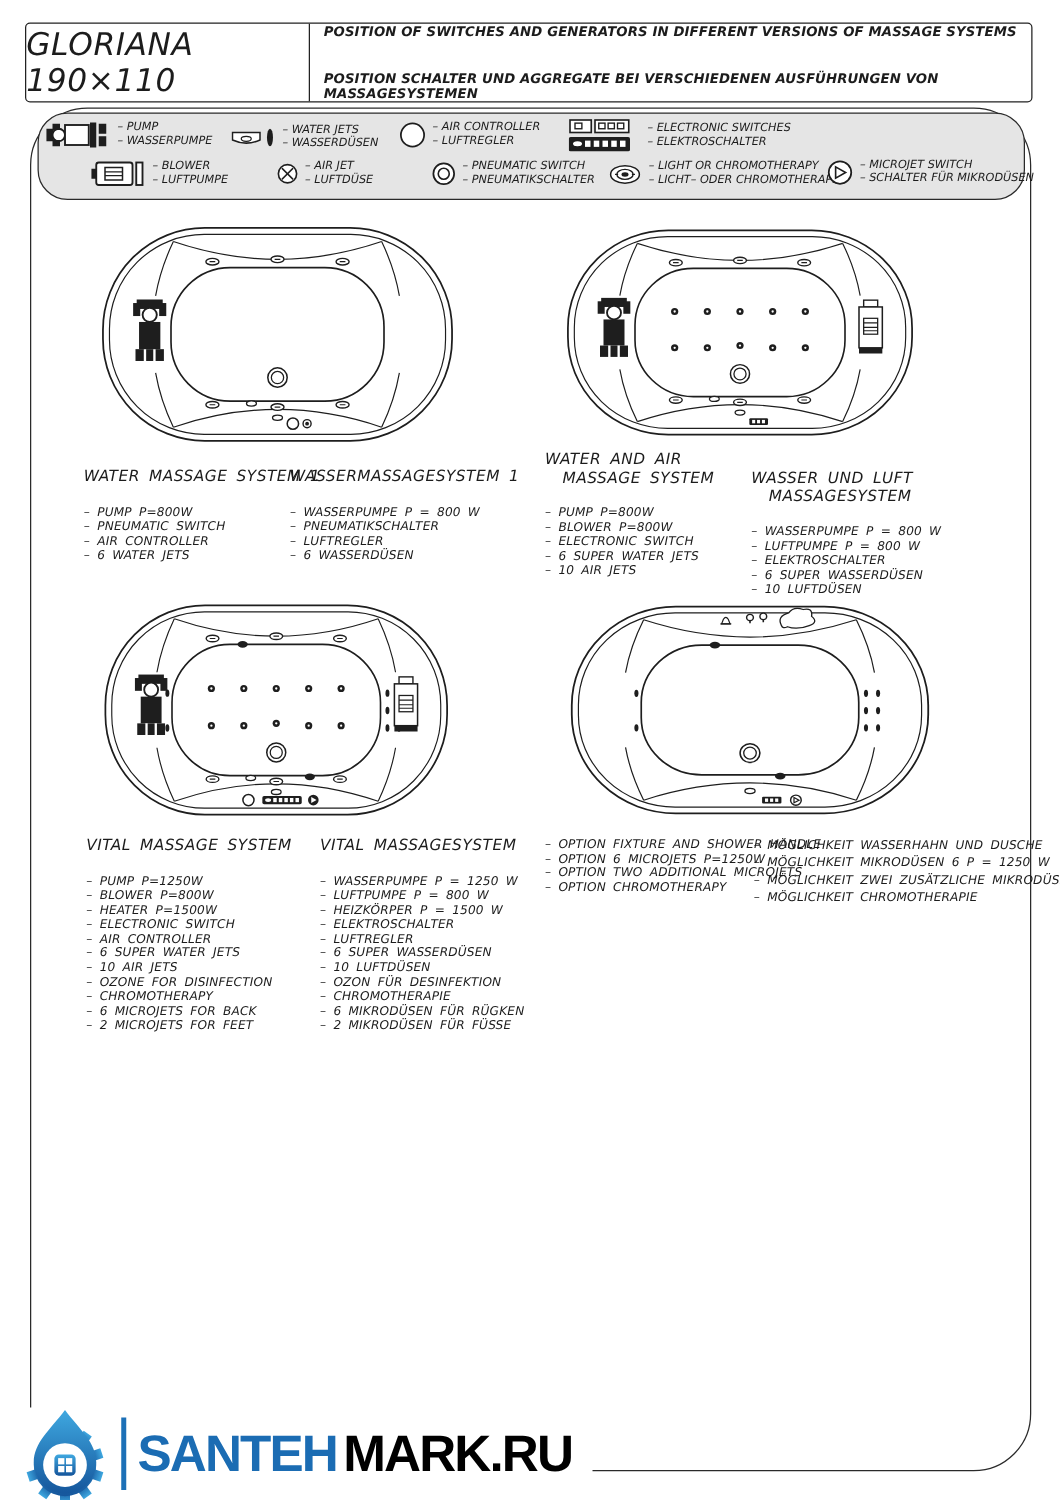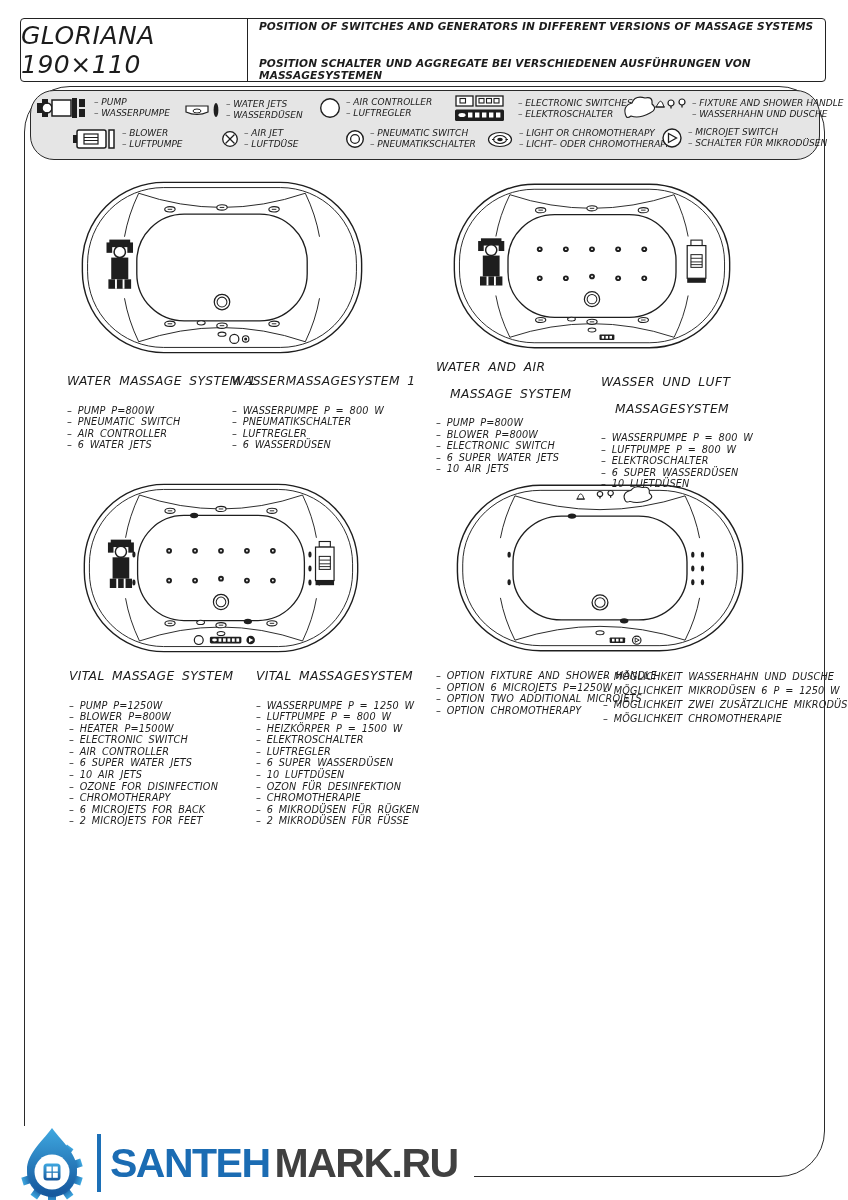--- a/index.html
+++ b/index.html
@@ -19,33 +19,33 @@
   .legendbox{position:absolute;left:30px;top:90px;width:788px;height:68px;border:1.5px solid #2a2a2a;
        border-radius:24px;background:#e5e5e5;}
   .lg-item{position:absolute;display:flex;align-items:center;gap:5px;}
   .lg-lbl{font-style:italic;font-size:9px;line-height:11px;white-space:nowrap;}
   .lg-lbl div{white-space:nowrap;}
   
   .tub{position:absolute;}
   
   .syscol{position:absolute;font-style:italic;}
   .syshead .hline{font-size:12.3px;line-height:14.5px;white-space:nowrap;letter-spacing:.4px;word-spacing:3px;}
-  .syshead .hline + .hline{padding-left:14px;margin-top:12px;}
+  .syshead .hline + .hline{padding-left:14px;}
   .syslist{margin-top:16px;}
   .syslist .li{font-size:9.7px;line-height:11.6px;white-space:nowrap;letter-spacing:.15px;word-spacing:2.5px;}
   .syslist.lines-wide .li{line-height:14px;}
   .nohead .syslist{margin-top:0;}
   
   .wm{position:absolute;left:12px;top:1126px;height:74px;display:flex;align-items:center;
       background:#fff;padding:0 16px 0 6px;z-index:3;text-align:right;}
   .wm-bar{width:4px;height:58px;background:#1c70b7;margin:0 9px 0 7px;}
   .wm-text{font-family:"Liberation Sans",sans-serif;font-weight:bold;font-size:41px;
       letter-spacing:-1.5px;display:flex;align-items:baseline;}
   .wm-blue{color:#1b6cb3;}
-  .wm-dark{color:#404040;margin-left:5px;}
+  .wm-dark{color:#000000;margin-left:5px;}
 </style>
 </head>
 <body>
 
 <div class="page">
 
   <svg width="0" height="0" style="position:absolute" aria-hidden="true">
     <defs>
       <linearGradient id="lgblue" x1="0" y1="0" x2="0" y2="1">
         <stop offset="0" stop-color="#3fa8e0"></stop>
@@ -264,39 +264,20 @@
         <ellipse cx="13" cy="8.5" rx="2.8" ry="1.8" fill="#1e1e1e"></ellipse>
         <line x1="5" y1="8.5" x2="7.5" y2="8.5" stroke="#1e1e1e"></line>
           <line x1="18.5" y1="8.5" x2="21" y2="8.5" stroke="#1e1e1e"></line>
       </svg>
       <div class="lg-lbl">
         <div>– LIGHT OR CHROMOTHERAPY</div>
         <div>– LICHT– ODER CHROMOTHERAPIE</div>
       </div>
     </div>
 
-    <div class="lg-item" style="left:592px;top:3px">
-      <svg width="64" height="30" viewBox="0 0 64 30">
-        <path d="M3,22 Q-1,12 9,9 Q12,1 22,4 Q30,2 29,10 Q35,15 27,19 Q16,25 8,22 Q4,25 3,22 Z" fill="#fff" stroke="#1e1e1e" stroke-width="1.1"></path>
-        <path d="M33,13 L41,13 L39.5,9 Q37.5,5.5 35.5,9 Z" fill="#fff" stroke="#1e1e1e" stroke-width="1"></path>
-        <line x1="32" y1="13" x2="42" y2="13" stroke="#1e1e1e" stroke-width="1"></line>
-        <g transform="translate(48,9)">
-            <circle r="3" fill="#fff" stroke="#1e1e1e" stroke-width="1.2"></circle>
-            <line x1="0" y1="3" x2="0" y2="5.5" stroke="#1e1e1e" stroke-width="1.3"></line>
-          </g>
-        <g transform="translate(59,8)">
-            <circle r="3" fill="#fff" stroke="#1e1e1e" stroke-width="1.2"></circle>
-            <line x1="0" y1="3" x2="0" y2="5.5" stroke="#1e1e1e" stroke-width="1.3"></line>
-          </g>
-      </svg>
-      <div class="lg-lbl">
-        <div>– FIXTURE AND SHOWER HANDLE</div>
-        <div>– WASSERHAHN UND DUSCHE</div>
-      </div>
-    </div>
 
     <div class="lg-item" style="left:630px;top:36px">
       <svg width="22" height="22" viewBox="0 0 22 22">
         <circle cx="11" cy="11" r="9" fill="#fff" stroke="#1e1e1e" stroke-width="1.4"></circle>
         <path d="M7.5,6.5 L15.5,11 L7.5,15.5 Z" fill="none" stroke="#1e1e1e" stroke-width="1.3"></path>
       </svg>
       <div class="lg-lbl">
         <div>– MICROJET SWITCH</div>
         <div>– SCHALTER FÜR MIKRODÜSEN</div>
       </div>

